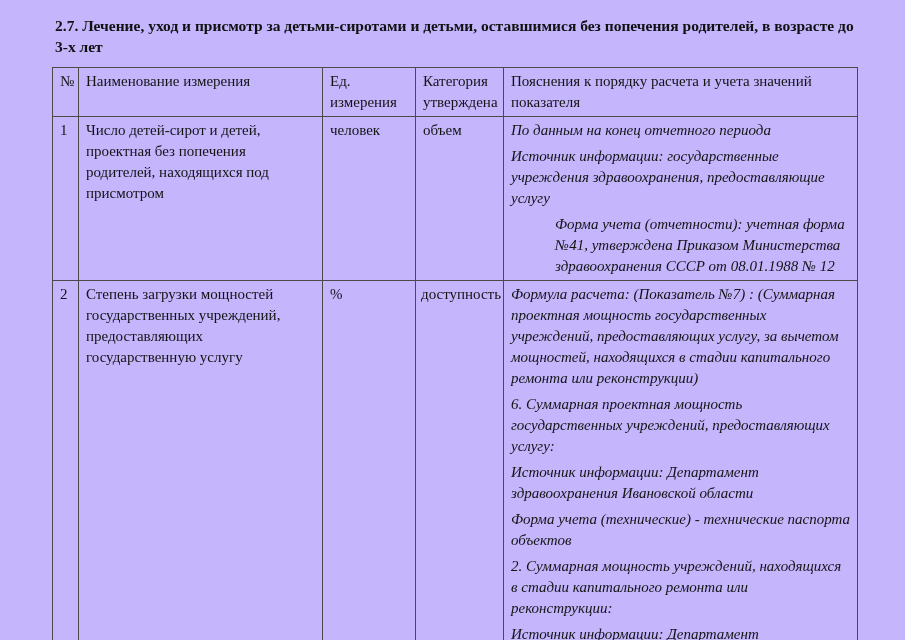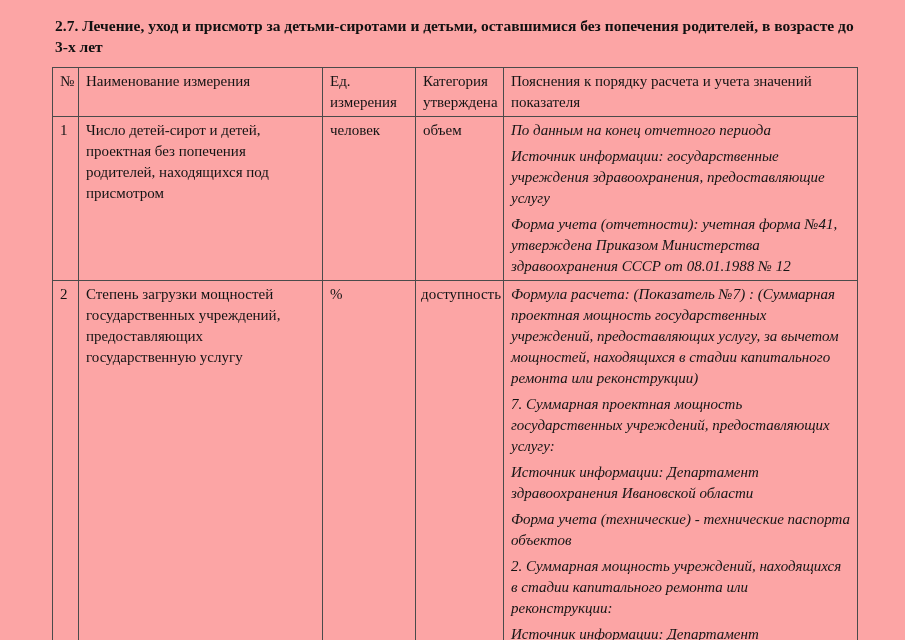--- a/index.html
+++ b/index.html
@@ -4,21 +4,21 @@
 <style>
   html, body {
     margin: 0;
     padding: 0;
     background: #ffffff;
   }
   .page {
     position: relative;
     width: 905px;
     height: 640px;
-    background: #fca5a5;
+    background: #c4b5fd;
     font-family: "Liberation Serif", "DejaVu Serif", serif;
     color: #141414;
     overflow: hidden;
   }
   .title {
     position: absolute;
     left: 55px;
     top: 15px;
     width: 812px;
     font-size: 15.5px;
@@ -50,21 +50,21 @@
   .col-num { width: 26px; }
   .col-name { width: 244px; }
   .col-unit { width: 93px; }
   .col-category { width: 88px; }
   .col-notes { width: 354px; }
   .doc-table td.cat-cell { padding-left: 5px; padding-right: 2px; }
   .doc-table p {
     margin: 0 0 5px 0;
     font-style: italic;
   }
-  .doc-table p:last-child { margin-bottom: 0; }
+  .doc-table p:last-child { margin-bottom: 0; margin-left: 44px; }
 </style>
 </head>
 <body>
 
 <div class="page">
 
   <div class="title">2.7. Лечение, уход и присмотр за детьми-сиротами и детьми, оставшимися без попечения родителей, в возрасте до 3-х лет</div>
 
   <table class="doc-table">
     <colgroup>
@@ -95,21 +95,21 @@
           <p>Форма учета (отчетности): учетная форма №41, утверждена Приказом Министерства здравоохранения СССР от 08.01.1988 № 12</p>
         </td>
       </tr>
       <tr class="row-2">
         <td>2</td>
         <td>Степень загрузки мощностей государственных учреждений, предоставляющих государственную услугу</td>
         <td>%</td>
         <td class="cat-cell">доступность</td>
         <td>
           <p>Формула расчета: (Показатель №7) : (Суммарная проектная мощность государственных учреждений, предоставляющих услугу, за вычетом мощностей, находящихся в стадии капитального ремонта или реконструкции)</p>
-          <p>7. Суммарная проектная мощность государственных учреждений, предоставляющих услугу:</p>
+          <p>6. Суммарная проектная мощность государственных учреждений, предоставляющих услугу:</p>
           <p>Источник информации: Департамент здравоохранения Ивановской области</p>
           <p>Форма учета (технические) - технические паспорта объектов</p>
           <p>2. Суммарная мощность учреждений, находящихся в стадии капитального ремонта или реконструкции:</p>
           <p>Источник информации: Департамент здравоохранения Ивановской области</p>
           <p>Форма учета (отчетности) - технические паспорта</p>
         </td>
       </tr>
     </tbody>
   </table>
 

